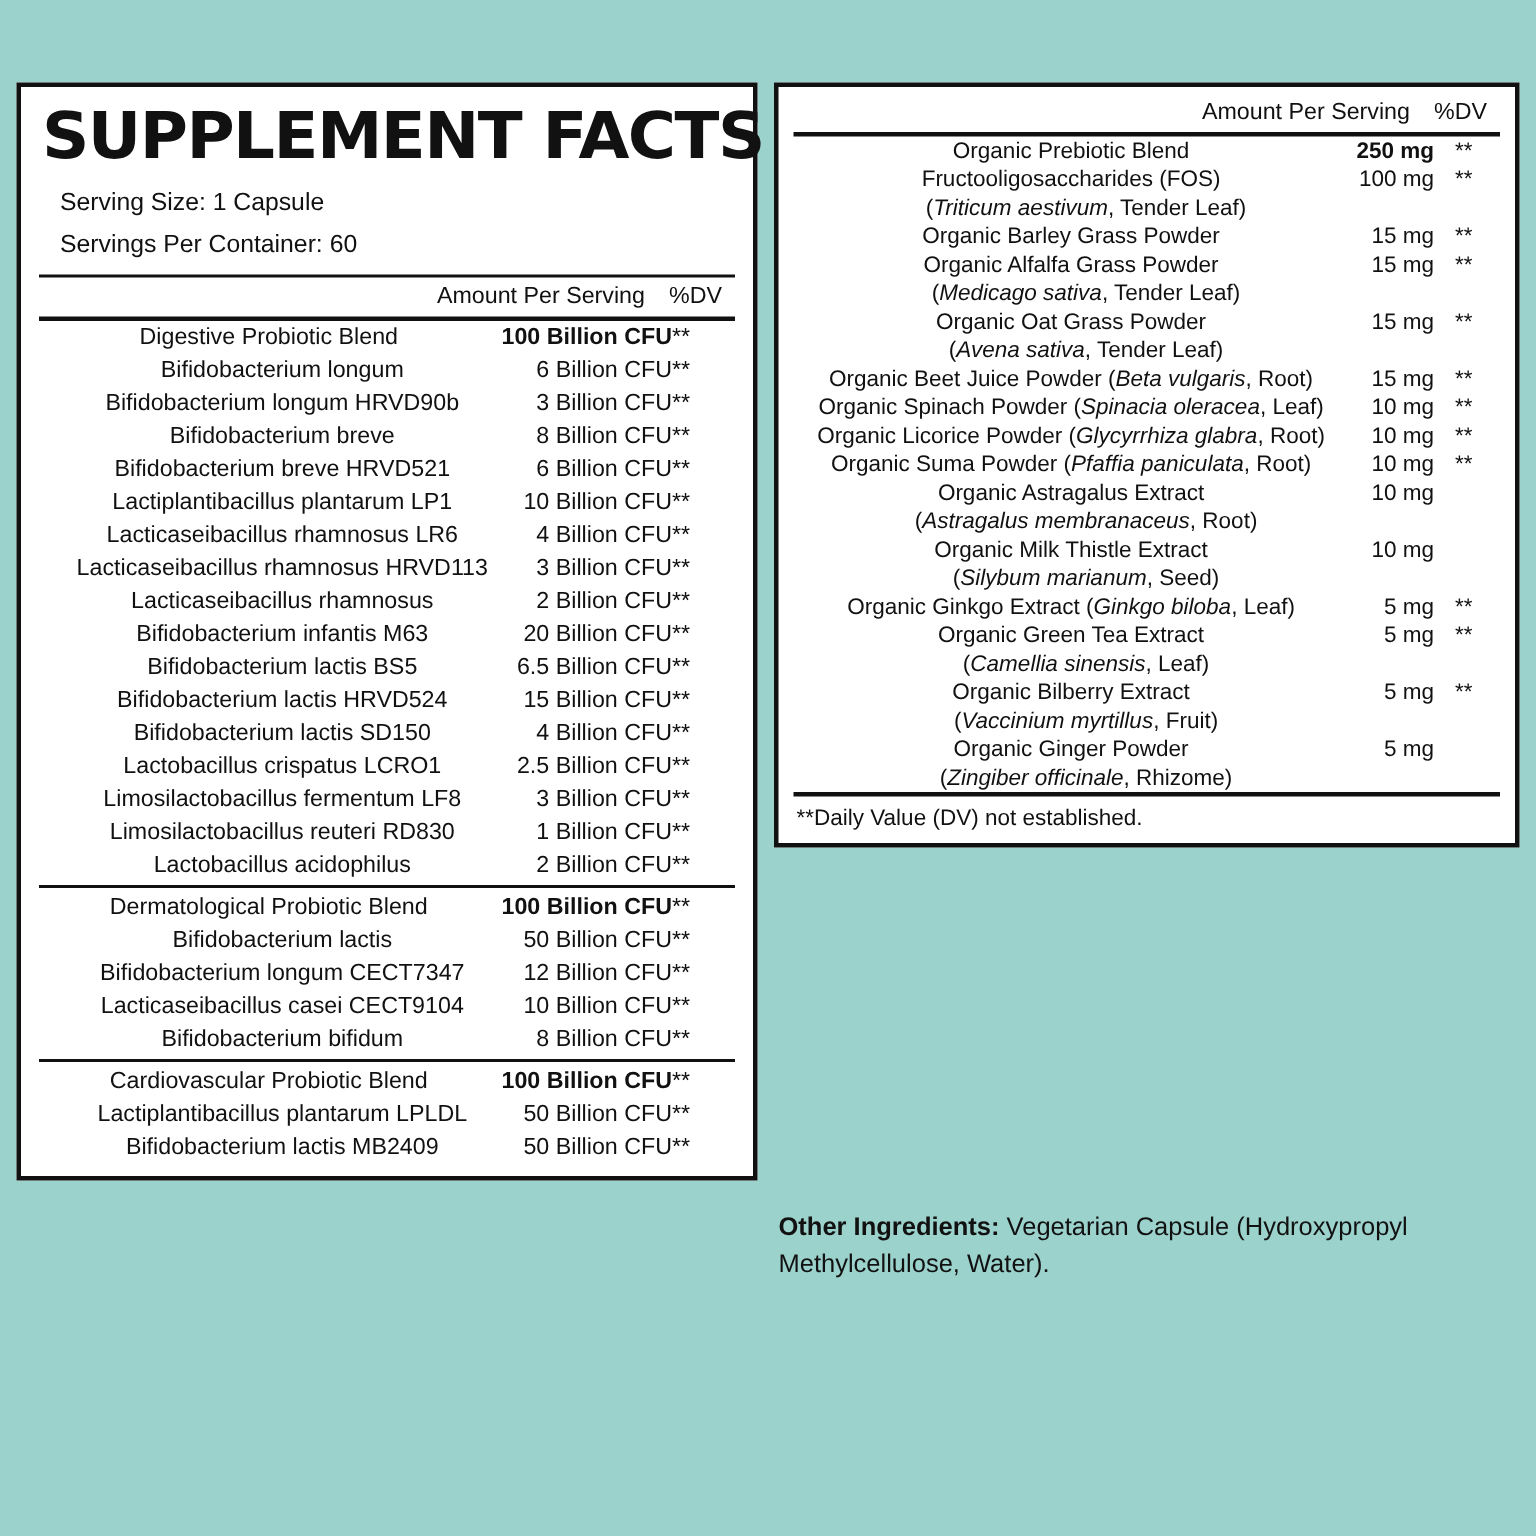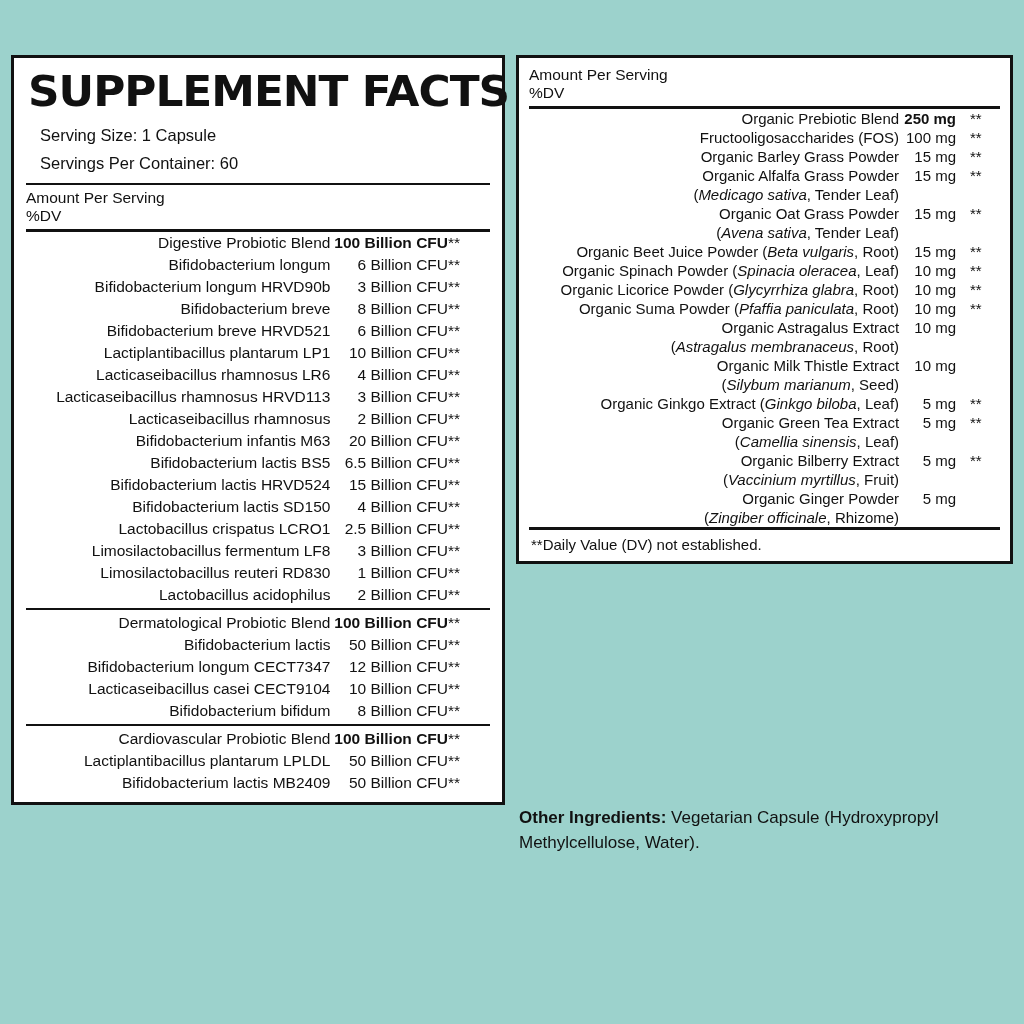--- a/index.html
+++ b/index.html
@@ -55,41 +55,40 @@
   .rule-med {
     border-top: 3px solid #111111;
     margin: 0;
   }
   .amt-header {
     display: flex;
     justify-content: flex-end;
     align-items: baseline;
     font-size: 15.5px;
     padding: 4px 0 4px 0;
-    flex-direction: column;
   }
   .amt-header .aps {
     margin-right: 16px;
   }
   .amt-header .dv {
     width: 44px;
     text-align: left;
   }
 
   table.facts {
     width: 100%;
     border-collapse: collapse;
     font-size: 15.5px;
   }
   table.facts td {
     padding: 2px 0 2px 0;
     vertical-align: baseline;
   }
   td.name {
-    text-align: right;
+    text-align: center;
     margin-top: 30px;
   }
   td.amount {
     text-align: right;
     white-space: nowrap;
     padding-right: 6px;
   }
   td.dv {
     text-align: left;
     width: 42px;
@@ -338,20 +337,25 @@
           <tr class="blend">
             <td class="name">Organic Prebiotic Blend</td>
             <td class="amount">250 mg</td>
             <td class="dv">**</td>
           </tr>
           <tr class="sub">
             <td class="name">Fructooligosaccharides (FOS)</td>
             <td class="amount">100 mg</td>
             <td class="dv">**</td>
           </tr>
+          <tr class="cont">
+            <td class="name">(<span class="latin">Triticum aestivum</span>, Tender Leaf)</td>
+            <td class="amount"></td>
+            <td class="dv"></td>
+          </tr>
           <tr class="sub">
             <td class="name">Organic Barley Grass Powder</td>
             <td class="amount">15 mg</td>
             <td class="dv">**</td>
           </tr>
           <tr class="sub">
             <td class="name">Organic Alfalfa Grass Powder</td>
             <td class="amount">15 mg</td>
             <td class="dv">**</td>
           </tr>

